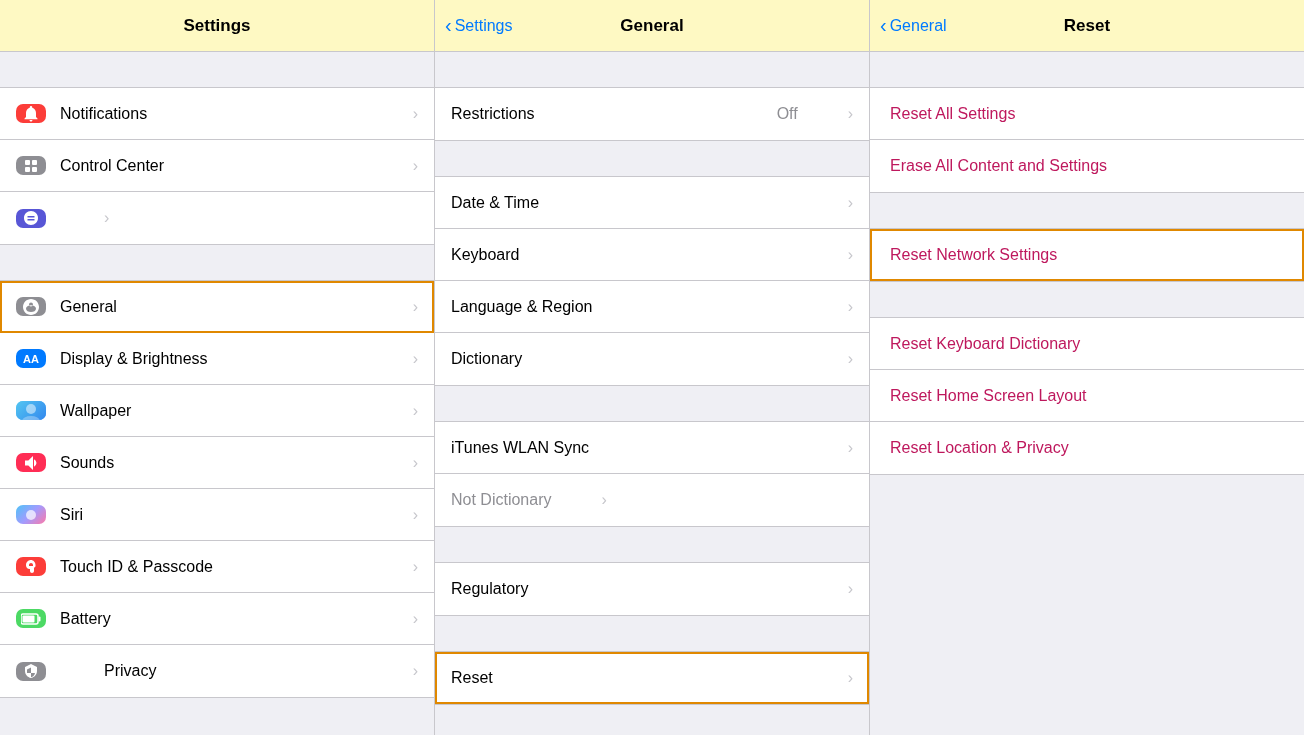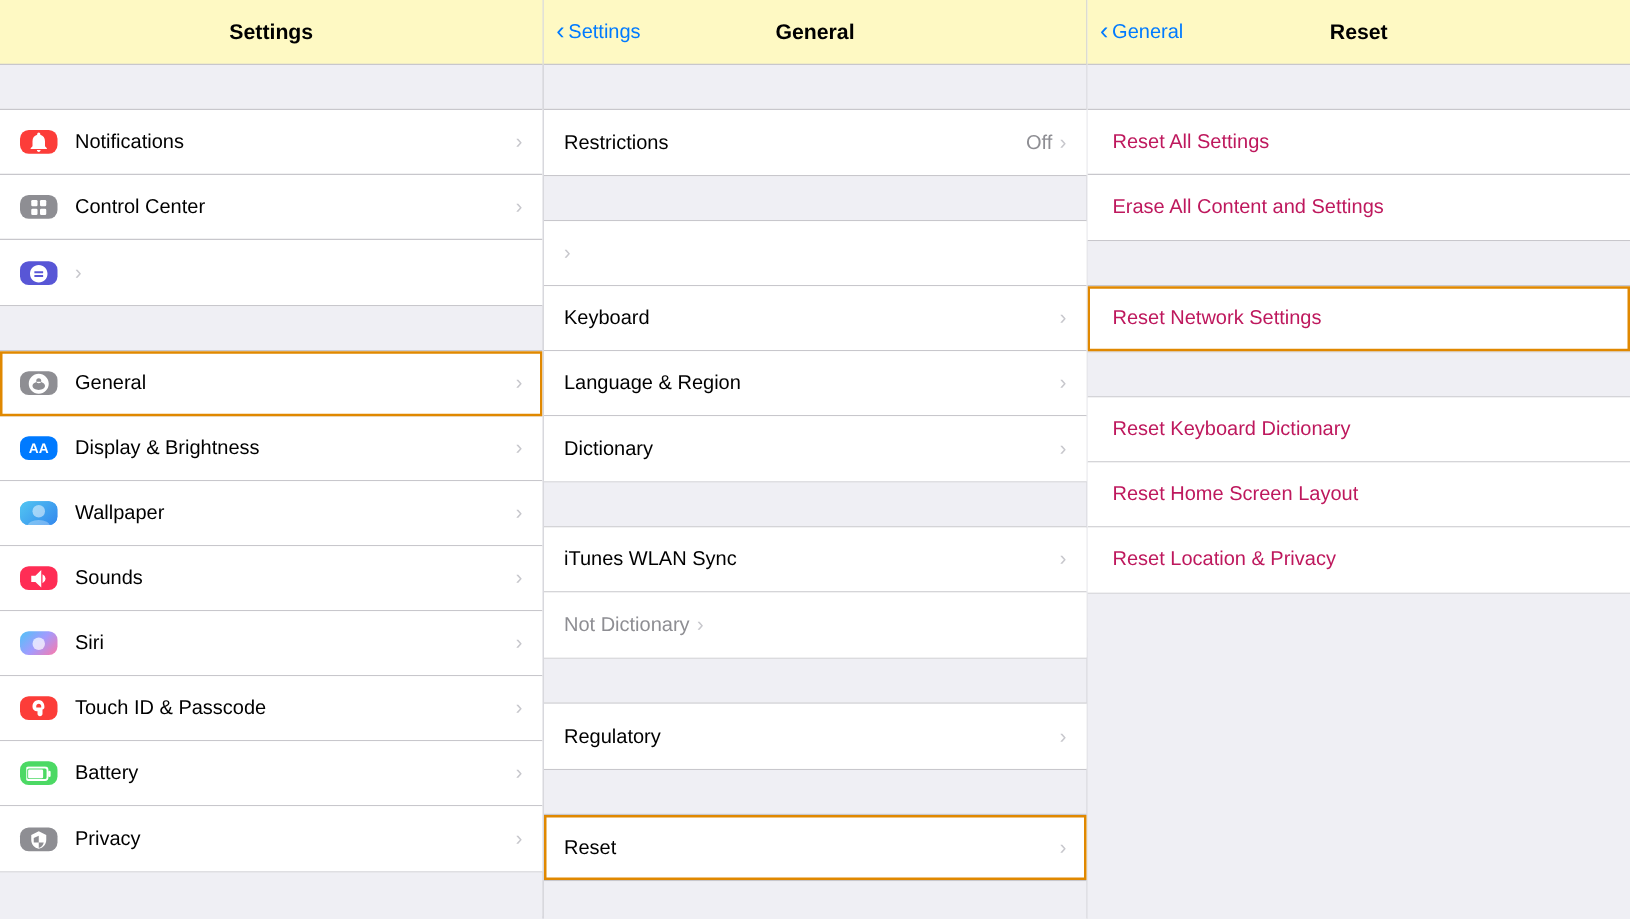--- a/index.html
+++ b/index.html
@@ -69,30 +69,31 @@
     }
 
     
     .list-section {
       background: #fff;
       border-top: 1px solid #c8c7cc;
       border-bottom: 1px solid #c8c7cc;
     }
     .list-item {
       display: flex;
-      align-items: flex-end;
+      align-items: center;
       min-height: 52px;
       padding: 16px 16px;
       background: #fff;
       border-bottom: 1px solid #c8c7cc;
       cursor: pointer;
       position: relative;
     }
     .list-item:last-child {
       border-bottom: none;
+      gap: 44px;
     }
     .list-item.highlighted {
       outline: 2px solid #e08800;
       outline-offset: -2px;
       z-index: 1;
     }
     .item-icon {
       width: 30px;
       height: 19px;
       border-radius: 7px;
@@ -296,20 +297,21 @@
         <span class="item-label">Restrictions</span>
         <span class="item-value">Off</span>
         <span class="chevron">›</span>
       </div>
     </div>
 
     <div class="section-spacer"></div>
 
     <div class="list-section">
       <div class="list-item">
+        <span class="item-label">Date &amp; Time</span>
         <span class="chevron">›</span>
       </div>
       <div class="list-item">
         <span class="item-label">Keyboard</span>
         <span class="chevron">›</span>
       </div>
       <div class="list-item">
         <span class="item-label">Language &amp; Region</span>
         <span class="chevron">›</span>
       </div>

